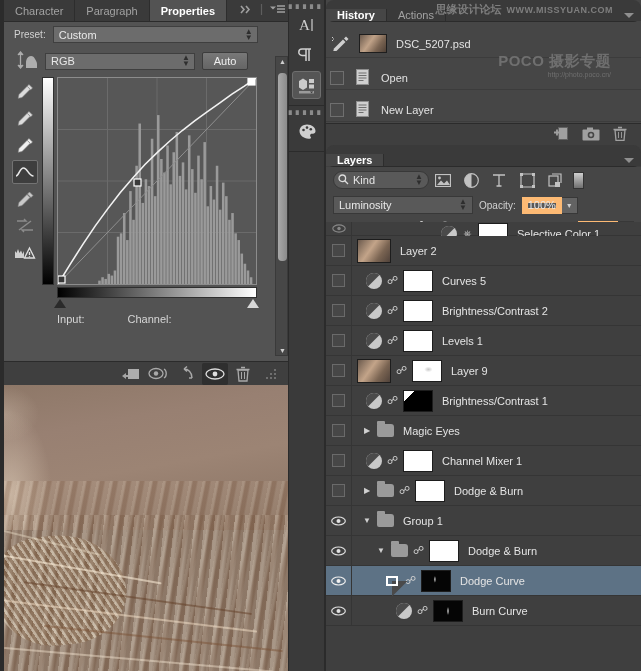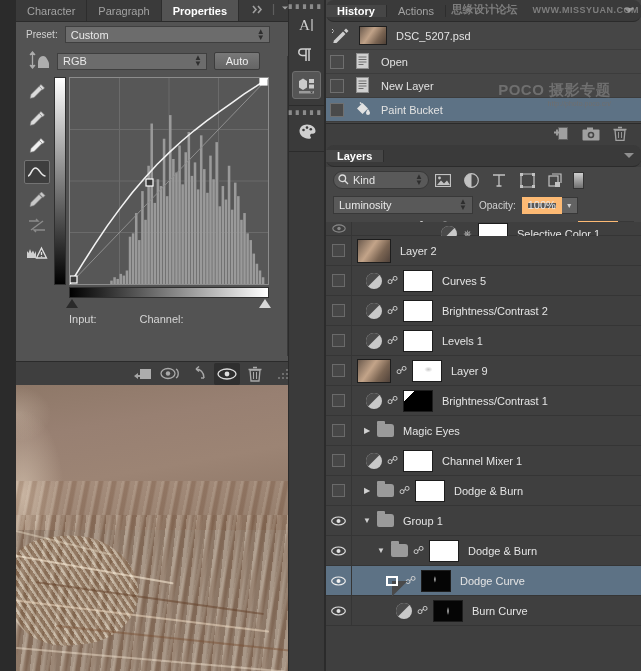--- a/index.html
+++ b/index.html
@@ -8,21 +8,21 @@
     background: #2b2b2b;
     font-family: "Liberation Sans", sans-serif;
     font-size: 11px;
     color: #c8c8c8;
     overflow: hidden;
   }
   #app { position: relative; width: 641px; height: 671px; }
 
   
   #left-col {
-    position: absolute; left: 16px; top: 0;
+    position: absolute; left: 4px; top: 0;
     width: 229px; height: 671px;
     background: #535353;
     border-radius: 13px;
   }
 
   
   .tabbar {
     position: relative;
     height: 22px;
     background: #3a3a3a;
@@ -282,58 +282,59 @@
     position: absolute; left: 326px; top: 0;
     width: 315px; height: 671px;
     background: #3f3f3f;
   }
 
   
   #history-panel { position: relative; height: 145px; background: #464646; }
   .hist-tabbar {
     position: relative;
     height: 22px; background: #3a3a3a;
-    display: flex; align-items: center;
+    display: flex; align-items: flex-end;
     border-bottom: 1px solid #2b2b2b;
     border-radius: 8px;
   }
   .watermark {
-    position: absolute; right: 2px; top: 2px;
+    position: absolute; right: 28px; top: 2px;
     font-size: 11px; color: #7e7e7e;
-    display: flex; align-items: baseline; gap: 15px;
+    display: flex; align-items: baseline; gap: 5px;
     font-weight: bold;
     pointer-events: none;
   }
   .watermark .wm2 { font-size: 9px; letter-spacing: .5px; }
   .hist-row {
     display: flex; align-items: center;
     height: 24px;
     padding-left: 4px;
     border-bottom: 1px solid #3c3c3c;
     background: #464646;
+    margin-top: 8px;
   }
   .hist-row.sel { background: #5d7285; }
   .hist-chk {
     width: 14px; height: 14px;
     border: 1px solid #6f6f6f;
     background: #4a4a4a;
     margin-right: 8px; flex: none;
   }
   .hist-thumb {
     width: 28px; height: 19px;
     border: 1px solid #1e1e1e;
     margin-right: 9px; flex: none;
     background: linear-gradient(125deg,#6b5a4d,#c0a288 40%,#7a6452 70%,#4e4036);
   }
   .hist-ic { width: 20px; margin-right: 9px; text-align: center; flex: none; }
   .hist-lbl { color: #e2e2e2; font-size: 11px; }
   .hist-row.top { height: 28px; }
   .poco-wm {
     position: absolute; right: 30px; top: 52px;
-    color: #6f6f6f; pointer-events: none; text-align: right; margin-top: 29px;
+    color: #6f6f6f; pointer-events: none; text-align: right;
   }
   .poco-wm .p1 { font-size: 15px; font-weight: bold; letter-spacing: .5px; }
   .poco-wm .p2 { font-size: 7px; }
   .hist-foot {
     position: absolute; left: 0; bottom: 0;
     width: 100%; height: 22px; background: #3f3f3f;
     display: flex; align-items: center; justify-content: flex-end;
     gap: 13px; padding-right: 14px;
     border-top: 1px solid #2b2b2b;
   }

